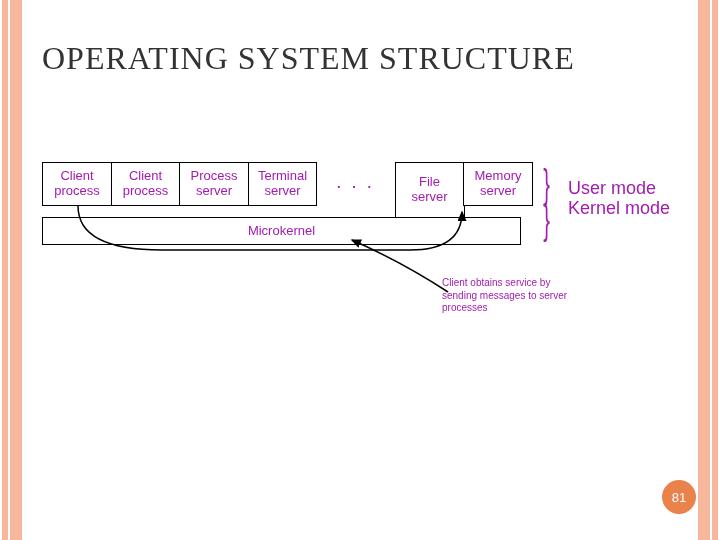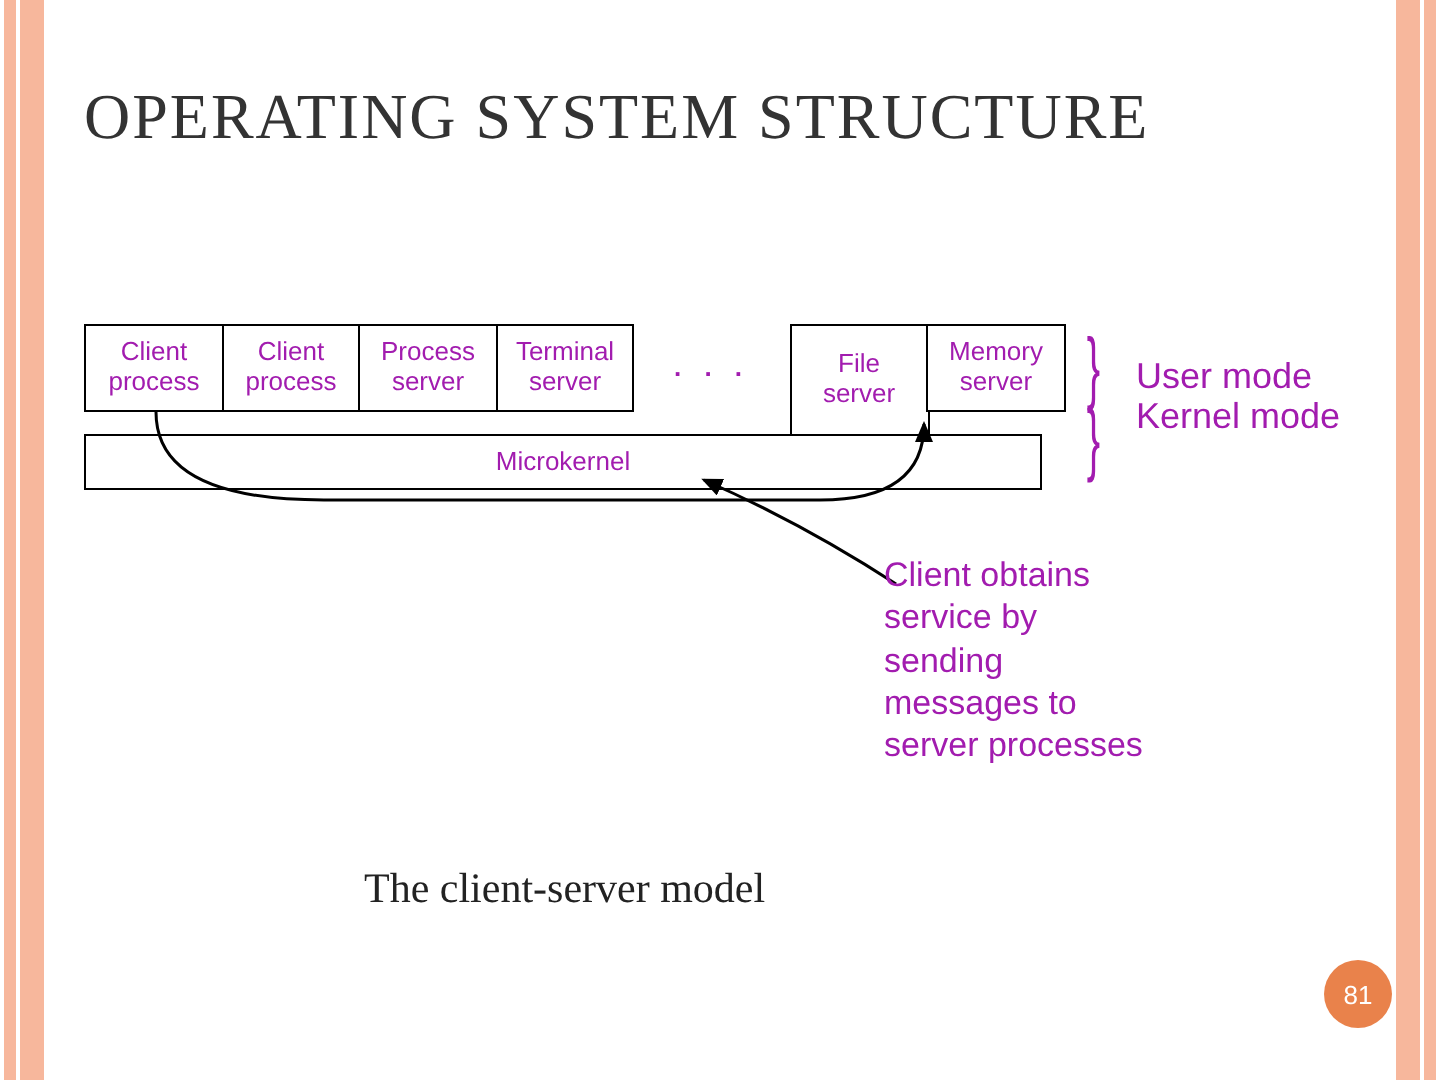--- a/index.html
+++ b/index.html
@@ -73,21 +73,21 @@
   }
   .mode-label {
     position: absolute;
     font-family: Arial, Helvetica, sans-serif;
     font-size: 18px;
     white-space: nowrap;
   }
   .annotation {
     position: absolute;
     font-family: Arial, Helvetica, sans-serif;
-    font-size: 17px;
+    font-size: 10px;
     line-height: 1.25;
     width: 130px;
   }
   .caption {
     position: absolute;
     left: 158px; top: 432px;
     font-size: 21px;
     color: #222;
   }
   .pagebadge {
@@ -140,17 +140,16 @@
     <span class="brace" style="position:absolute; left:498px; top:22px;">}</span>
     <span class="brace" style="position:absolute; left:498px; top:58px;">}</span>
 
     <div class="mode-label" style="left:526px; top:16px;">User mode</div>
     <div class="mode-label" style="left:526px; top:36px;">Kernel mode</div>
 
     <div class="annotation" style="left:400px; top:115px;">Client obtains service by sending messages to server processes</div>
 
   </div>
 
-  <div class="caption">The client-server model</div>
 
 </div>
 
 <div class="pagebadge">81</div>
 
 </body></html>

